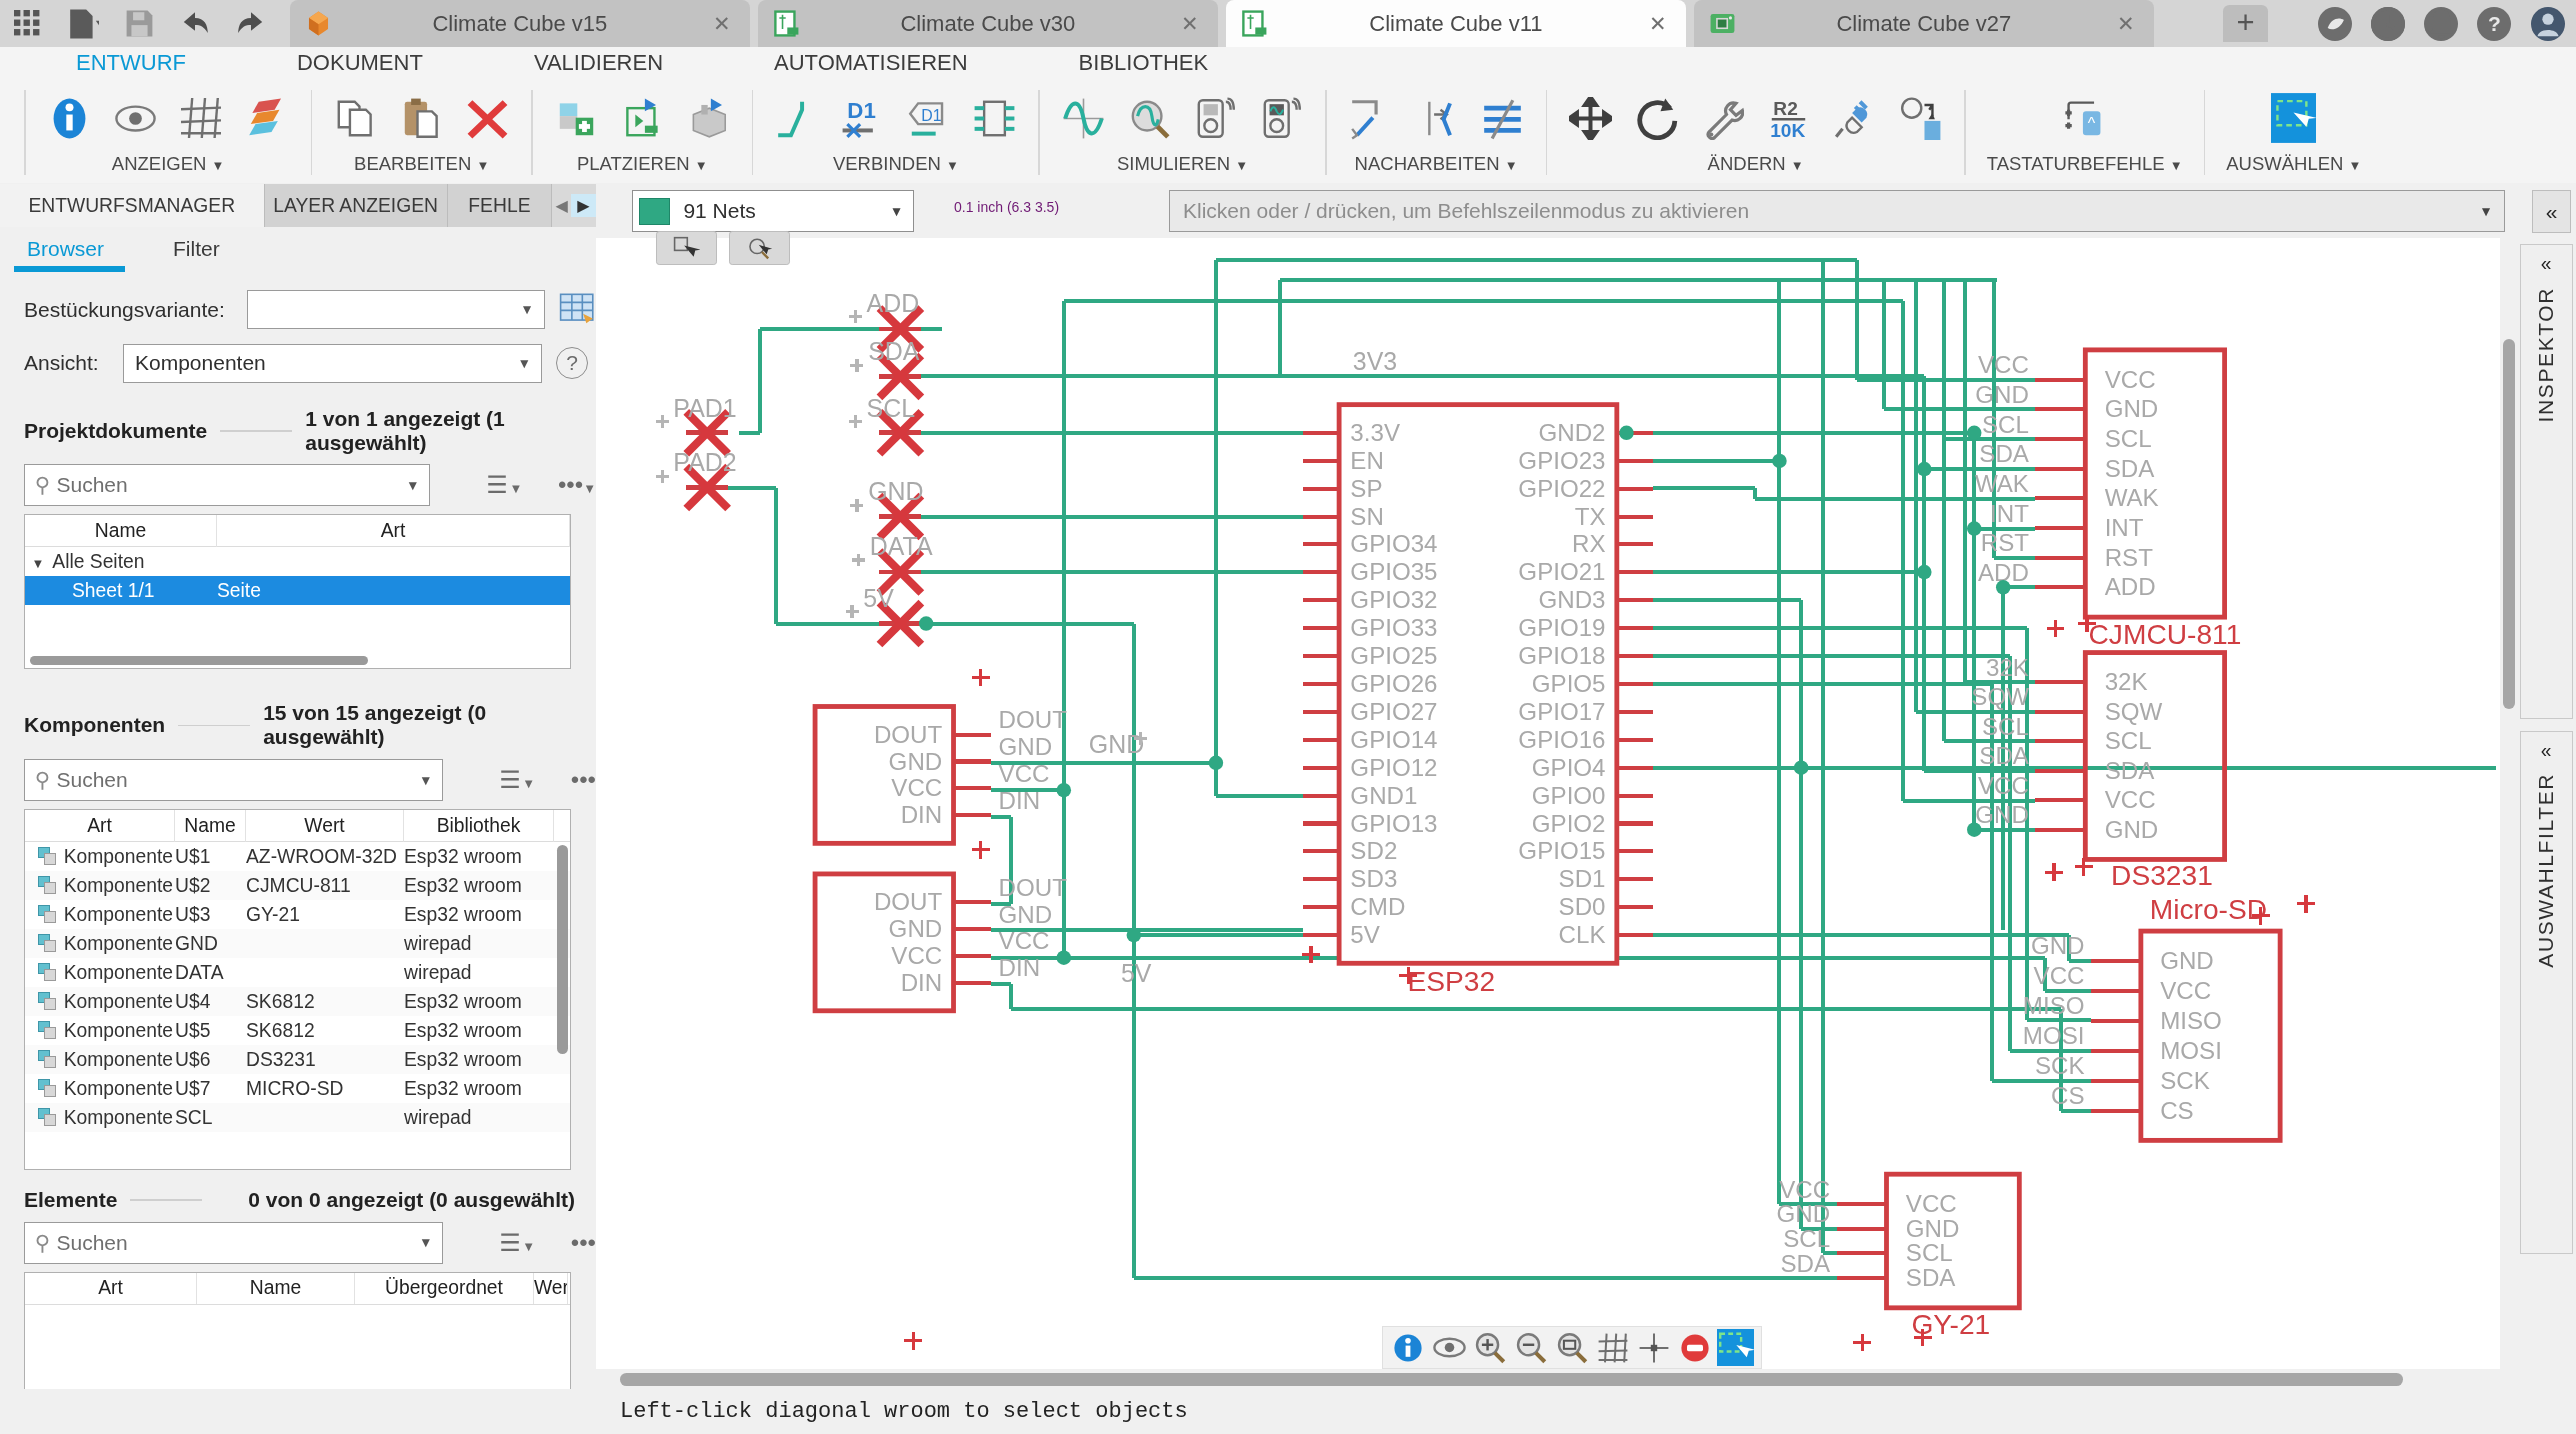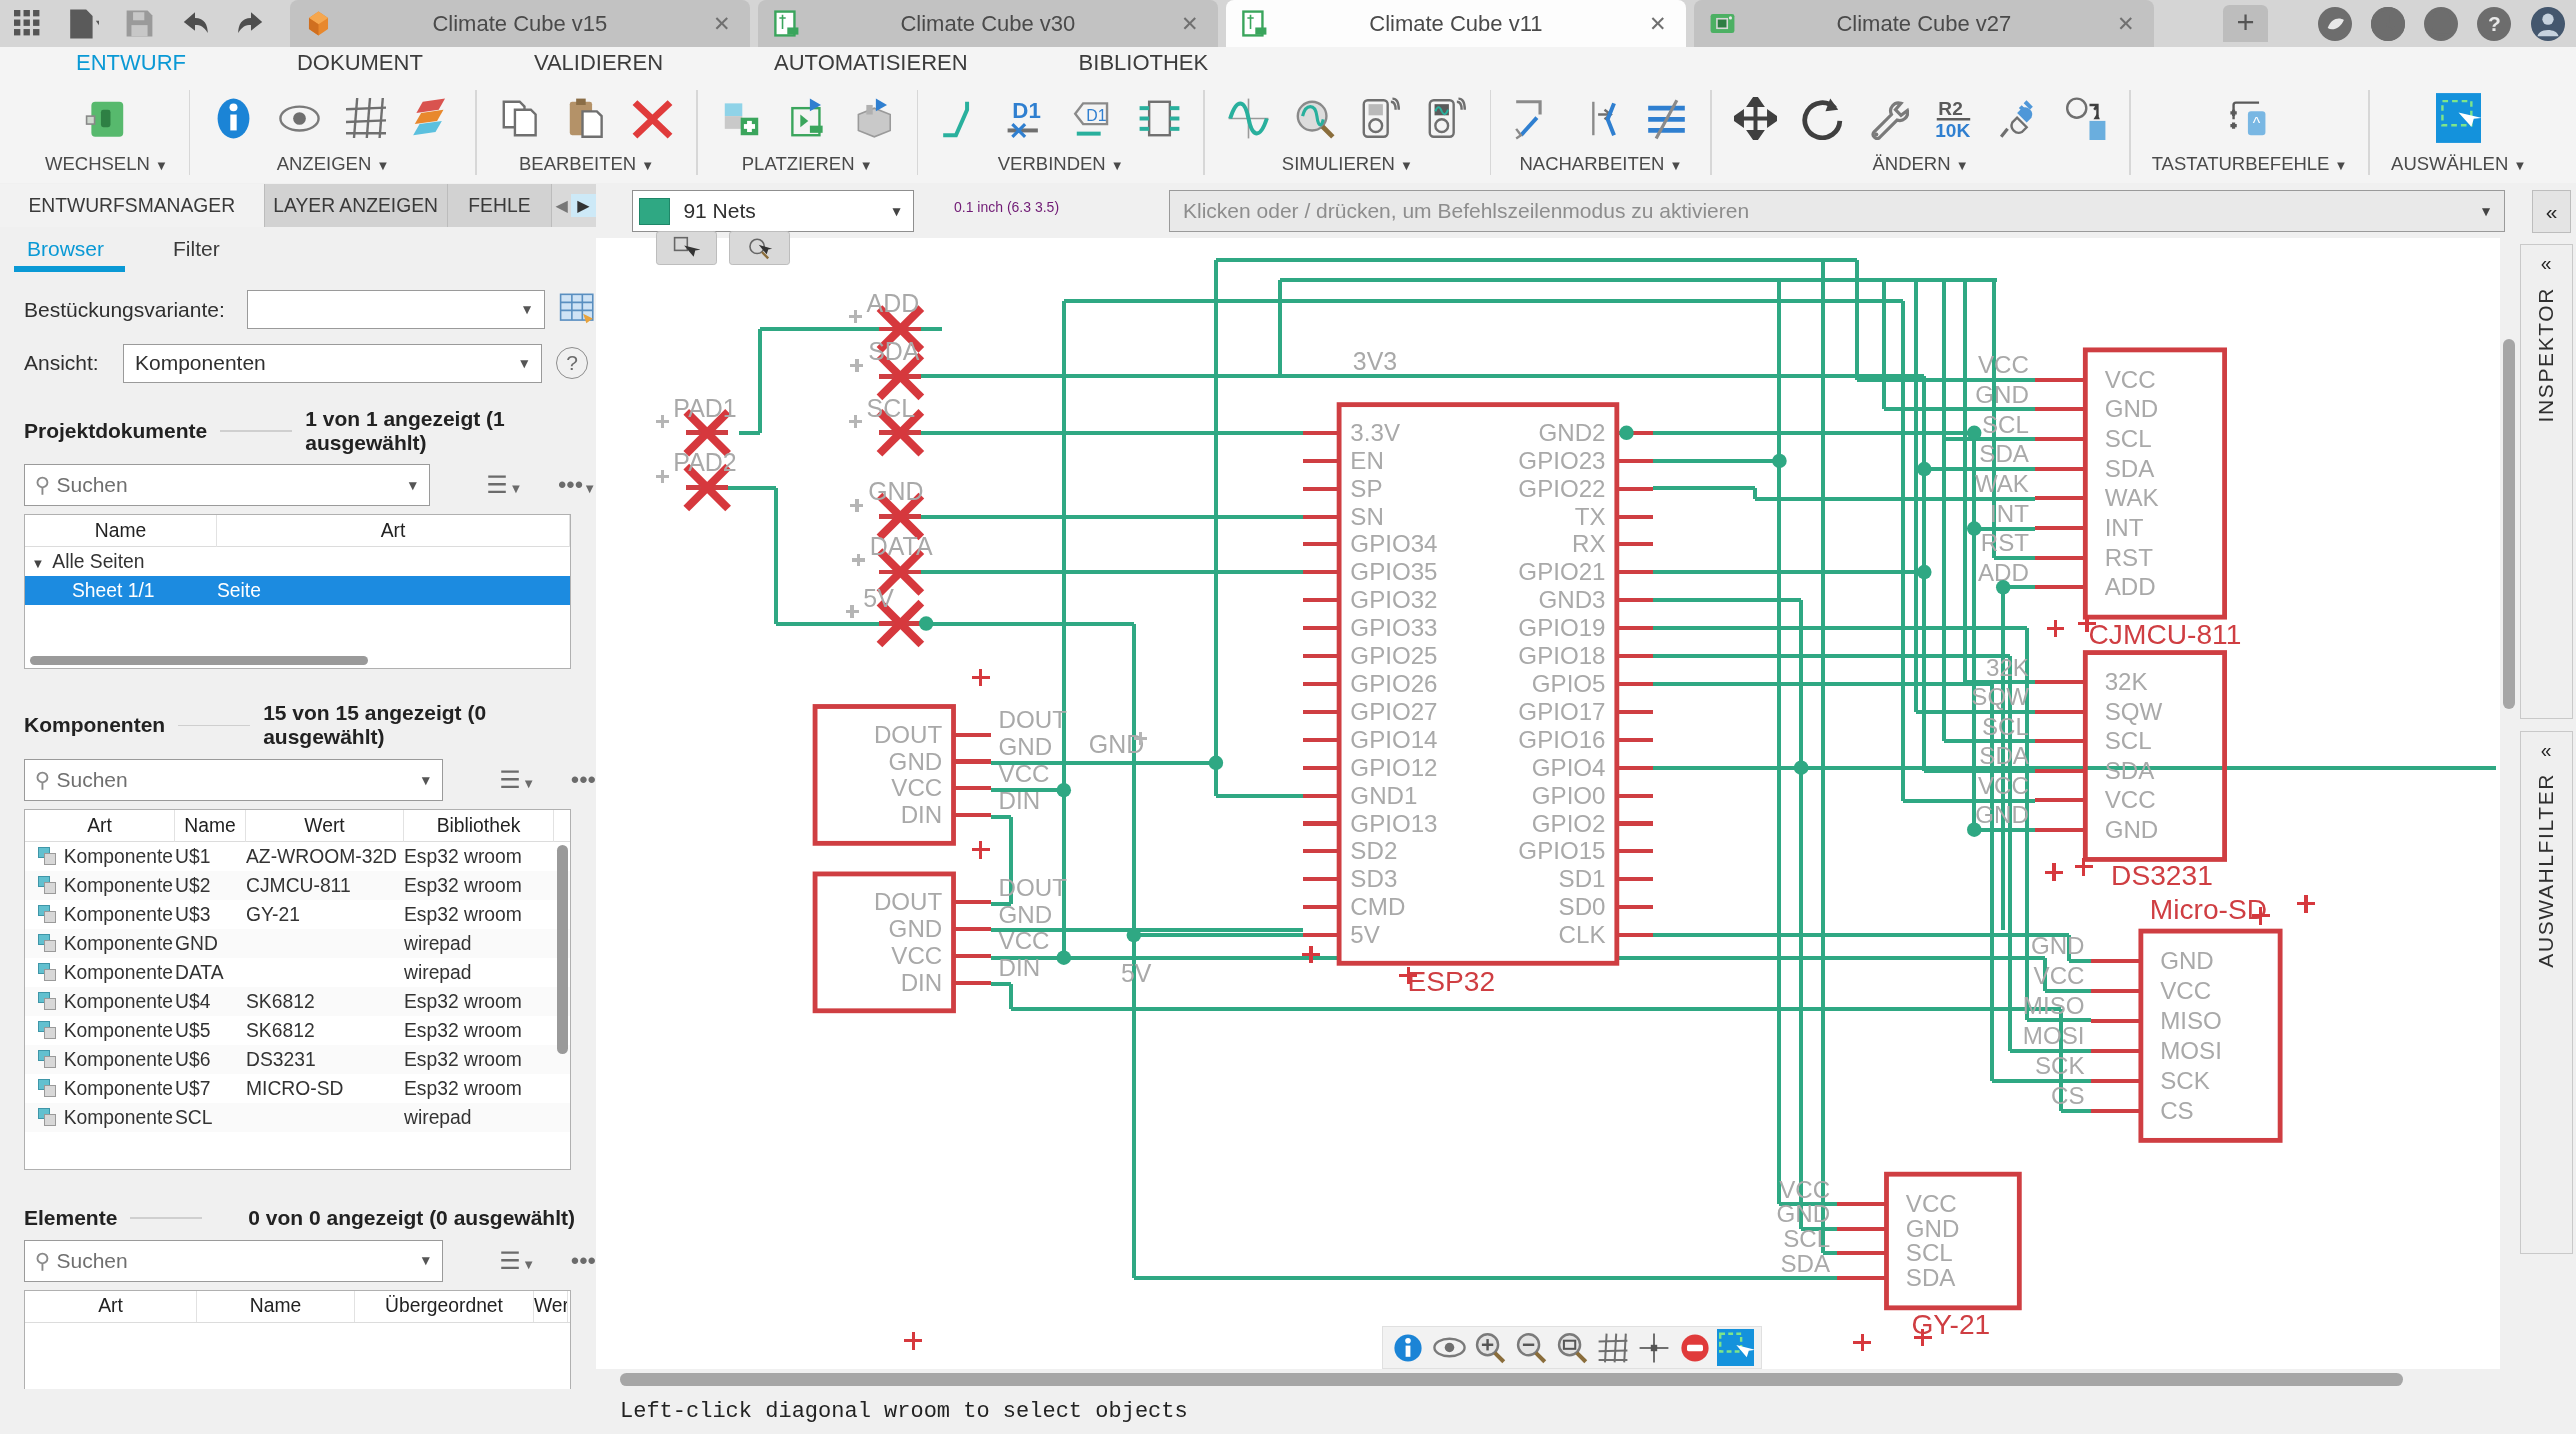--- a/index.html
+++ b/index.html
@@ -231,32 +231,20 @@
 
   <div class="menubar" id="menubar">
       <div class="mitem active">ENTWURF</div>
       <div class="mitem">DOKUMENT</div>
       <div class="mitem">VALIDIEREN</div>
       <div class="mitem">AUTOMATISIEREN</div>
       <div class="mitem">BIBLIOTHEK</div>
     </div>
 
   <div class="ribbon" id="ribbon">
-      <div class="rgroup">
-        <div class="ricons">
-          <div class="ricon">
-            <svg width="43" height="43" viewBox="0 0 54 54">
-              <rect x="8" y="6" width="40" height="44" rx="5" fill="#57b96d"></rect>
-              <rect x="20" y="16" width="12" height="22" rx="3" fill="#2e8044"></rect>
-              <rect x="2" y="24" width="10" height="10" fill="#cfd8cf" stroke="#888" stroke-width="2"></rect>
-            </svg>
-          </div>
-        </div>
-        <div class="rlabel"><span>WECHSELN</span> <span class="arr">▼</span></div>
-      </div>
       <div class="rdiv"></div>
       <div class="rgroup">
         <div class="ricons">
           <div class="ricon">
             <svg width="35" height="43" viewBox="0 0 44 54">
               <ellipse cx="22" cy="27" rx="20" ry="25" fill="#1b84d6"></ellipse>
               <rect x="18" y="22" width="8" height="20" fill="#fff"></rect>
               <circle cx="22" cy="13" r="5" fill="#fff"></circle>
             </svg>
           </div>
@@ -686,21 +674,21 @@
                 <div class="td" style="width:150px;padding-left:13px;"><span class="compicon"></span>Komponente</div>
                 <div class="td" style="width:71px;">SCL</div>
                 <div class="td" style="width:158px;"></div>
                 <div class="td" style="width:150px;">wirepad</div>
               </div>
             <div class="vscroll" style="top:35px; height:209px"></div>
           </div>
         </div>
 
         <div>
-          <div class="secthead" style="margin-top:36px">
+          <div class="secthead" style="margin-top:18px">
             <span class="stitle">Elemente</span>
             <span class="sline"></span>
             <span class="scount">0 von 0 angezeigt (0 ausgewählt)</span>
           </div>
           <div class="searchrow">
             <div class="searchbox">
                 <span class="mag">⚲</span>
                 <span class="stext">Suchen</span>
                 <span class="sarr">▼</span>
               </div>

